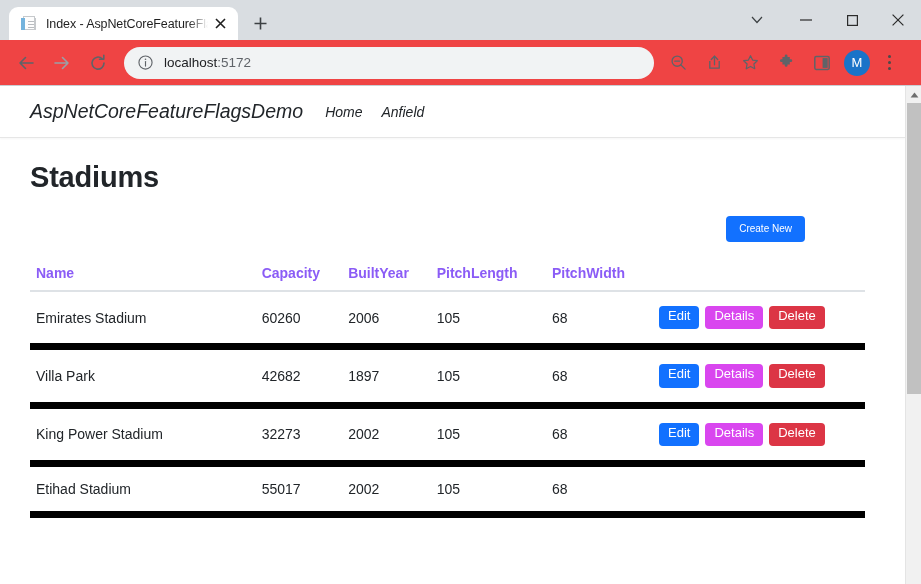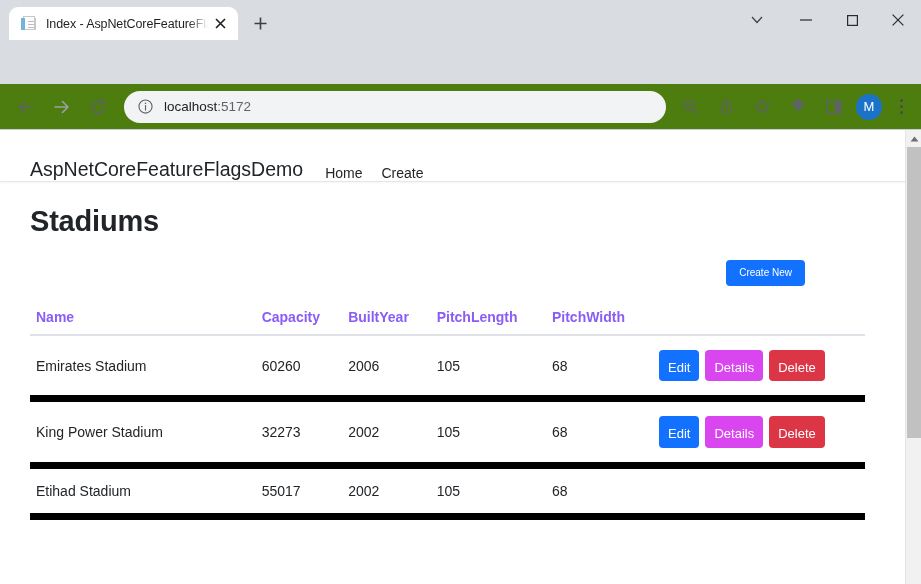--- a/index.html
+++ b/index.html
@@ -104,25 +104,24 @@
   .wc {
     width: 46px; height: 32px;
     display: flex; align-items: center; justify-content: center;
   }
   .wc-tabsearch { width: 40px; height: 28px; margin-right: 6px; }
 
   
   .toolbar {
     height: 45px;
     flex: 0 0 45px;
-    background: #4d7c0f;
+    background: #ef4444;
     display: flex;
     align-items: center;
-    padding: 0 7px 0 8px;
-    margin-top: 44px;
+    padding: 0 19px 0 8px;
   }
   .tb-btn {
     width: 32px; height: 32px;
     display: flex; align-items: center; justify-content: center;
     border-radius: 50%;
     flex: 0 0 32px;
     margin: 0 2px;
   }
   .omnibox {
     flex: 1 1 auto;
@@ -185,23 +184,24 @@
     background: #fff;
     overflow: hidden;
   }
 
   
   .navbar {
     height: 52px;
     border-bottom: 1px solid #e6e6e6;
     box-shadow: 0 1px 2px rgba(0,0,0,.04);
     display: flex;
-    align-items: flex-end;
+    align-items: center;
     padding-left: 30px;
     background: #fff;
+    font-style: italic;
   }
   .brand {
     font-size: 19.5px;
     color: #212529;
     margin-right: 22px;
     white-space: nowrap;
   }
   .navlink {
     font-size: 14px;
     color: #212529;
@@ -234,21 +234,21 @@
     border-radius: 4px;
     border: none;
     padding: 7px 13px 8px;
     white-space: nowrap;
     line-height: 1.1;
     font-family: "Liberation Sans", sans-serif;
   }
   .btn-primary { background: #1271ff; }
   .btn-secondary { background: #d946ef; }
   .btn-danger { background: #dc3545; }
-  .btn-sm { font-size: 13px; padding: 11px 9px 6px; }
+  .btn-sm { font-size: 13px; padding: 3px 9px 6px; }
 
   table.grid {
     width: 835px;
     border-collapse: collapse;
     margin-top: 23px;
     table-layout: fixed;
   }
   table.grid th {
     text-align: left;
     font-size: 14px;
@@ -413,21 +413,21 @@
         <i></i>
     </div>
   </div>
 
   <div class="viewport">
     <div class="page">
 
       <div class="navbar">
         <span class="brand">AspNetCoreFeatureFlagsDemo</span>
         <a class="navlink">Home</a>
-        <a class="navlink">Create</a>
+        <a class="navlink">Anfield</a>
       </div>
 
       <div class="content">
         <h1 class="page-title">Stadiums</h1>
 
         <div class="toolrow">
           <a class="btn btn-primary">Create New</a>
         </div>
 
         <table class="grid">
@@ -439,20 +439,34 @@
               <th class="col-pl">PitchLength</th>
               <th class="col-pw">PitchWidth</th>
               <th class="col-act"></th>
             </tr>
           </thead>
           <tbody id="table-body">
               <tr>
                 <td class="col-name">Emirates Stadium</td>
                 <td class="col-cap">60260</td>
                 <td class="col-year">2006</td>
+                <td class="col-pl">105</td>
+                <td class="col-pw">68</td>
+                <td class="col-act">
+                  <div class="actions">
+                    <a class="btn btn-sm btn-primary">Edit</a>
+                    <a class="btn btn-sm btn-secondary">Details</a>
+                    <a class="btn btn-sm btn-danger">Delete</a>
+                  </div>
+                </td>
+              </tr>
+              <tr>
+                <td class="col-name">Villa Park</td>
+                <td class="col-cap">42682</td>
+                <td class="col-year">1897</td>
                 <td class="col-pl">105</td>
                 <td class="col-pw">68</td>
                 <td class="col-act">
                   <div class="actions">
                     <a class="btn btn-sm btn-primary">Edit</a>
                     <a class="btn btn-sm btn-secondary">Details</a>
                     <a class="btn btn-sm btn-danger">Delete</a>
                   </div>
                 </td>
               </tr>

